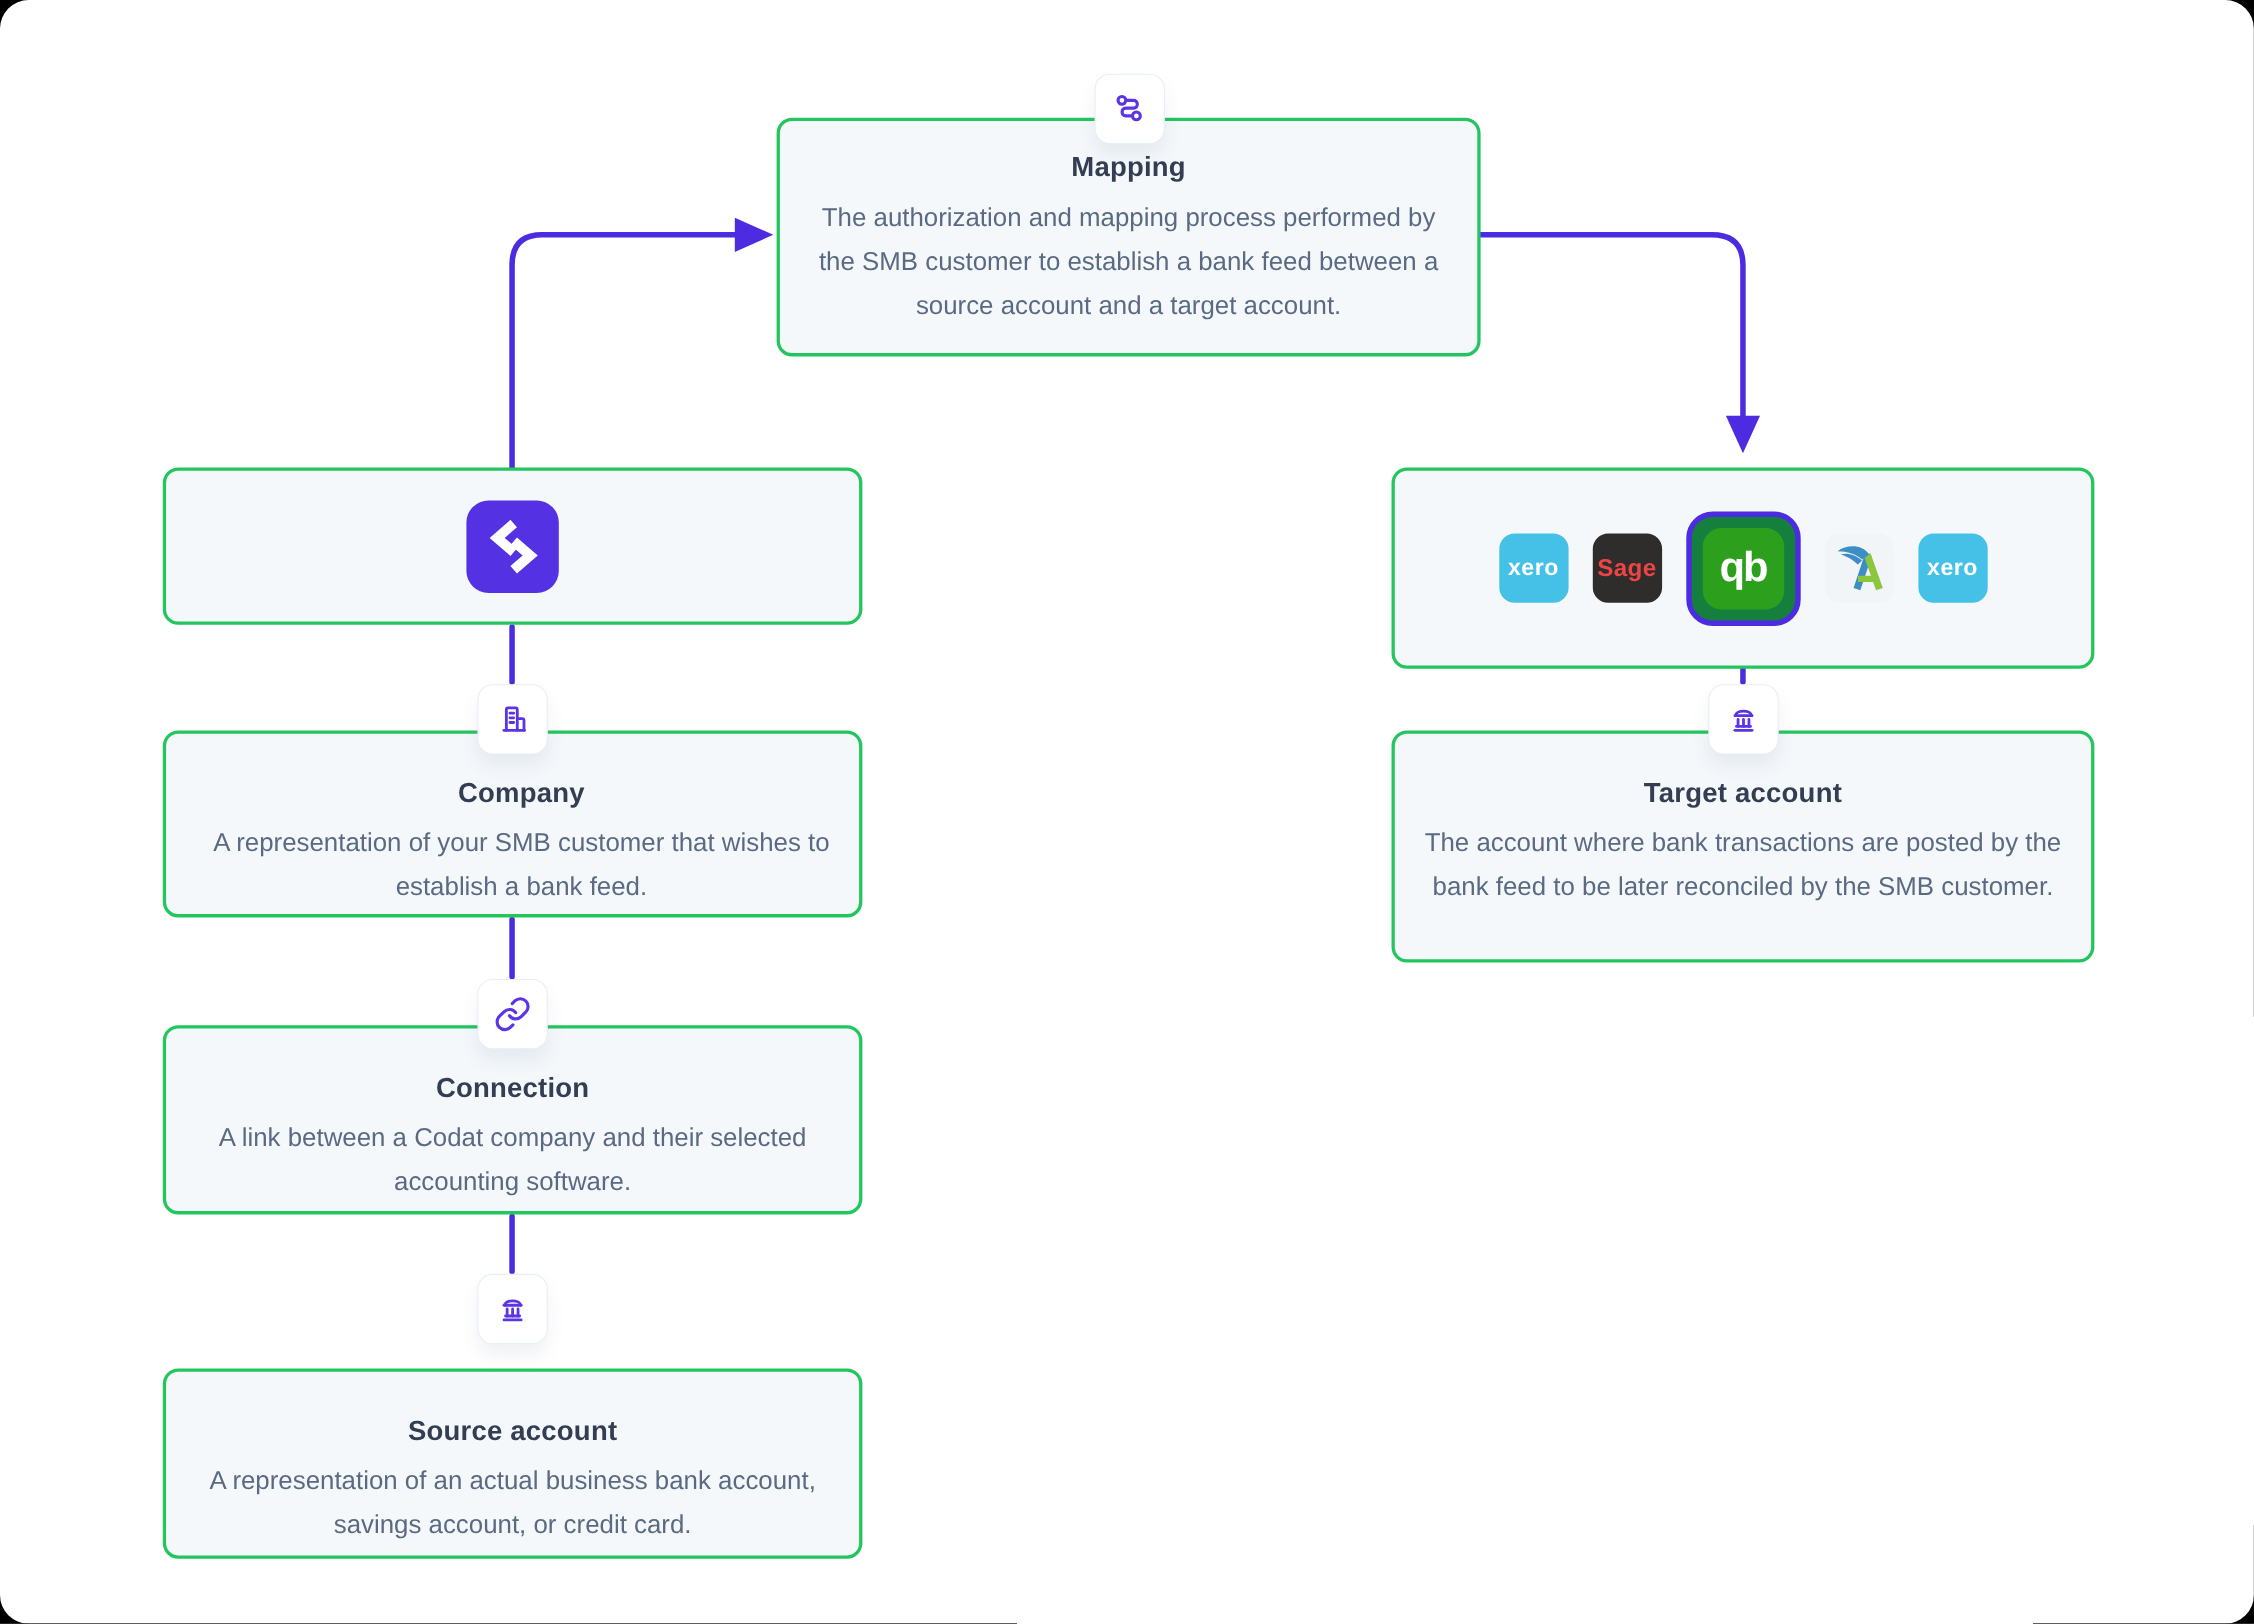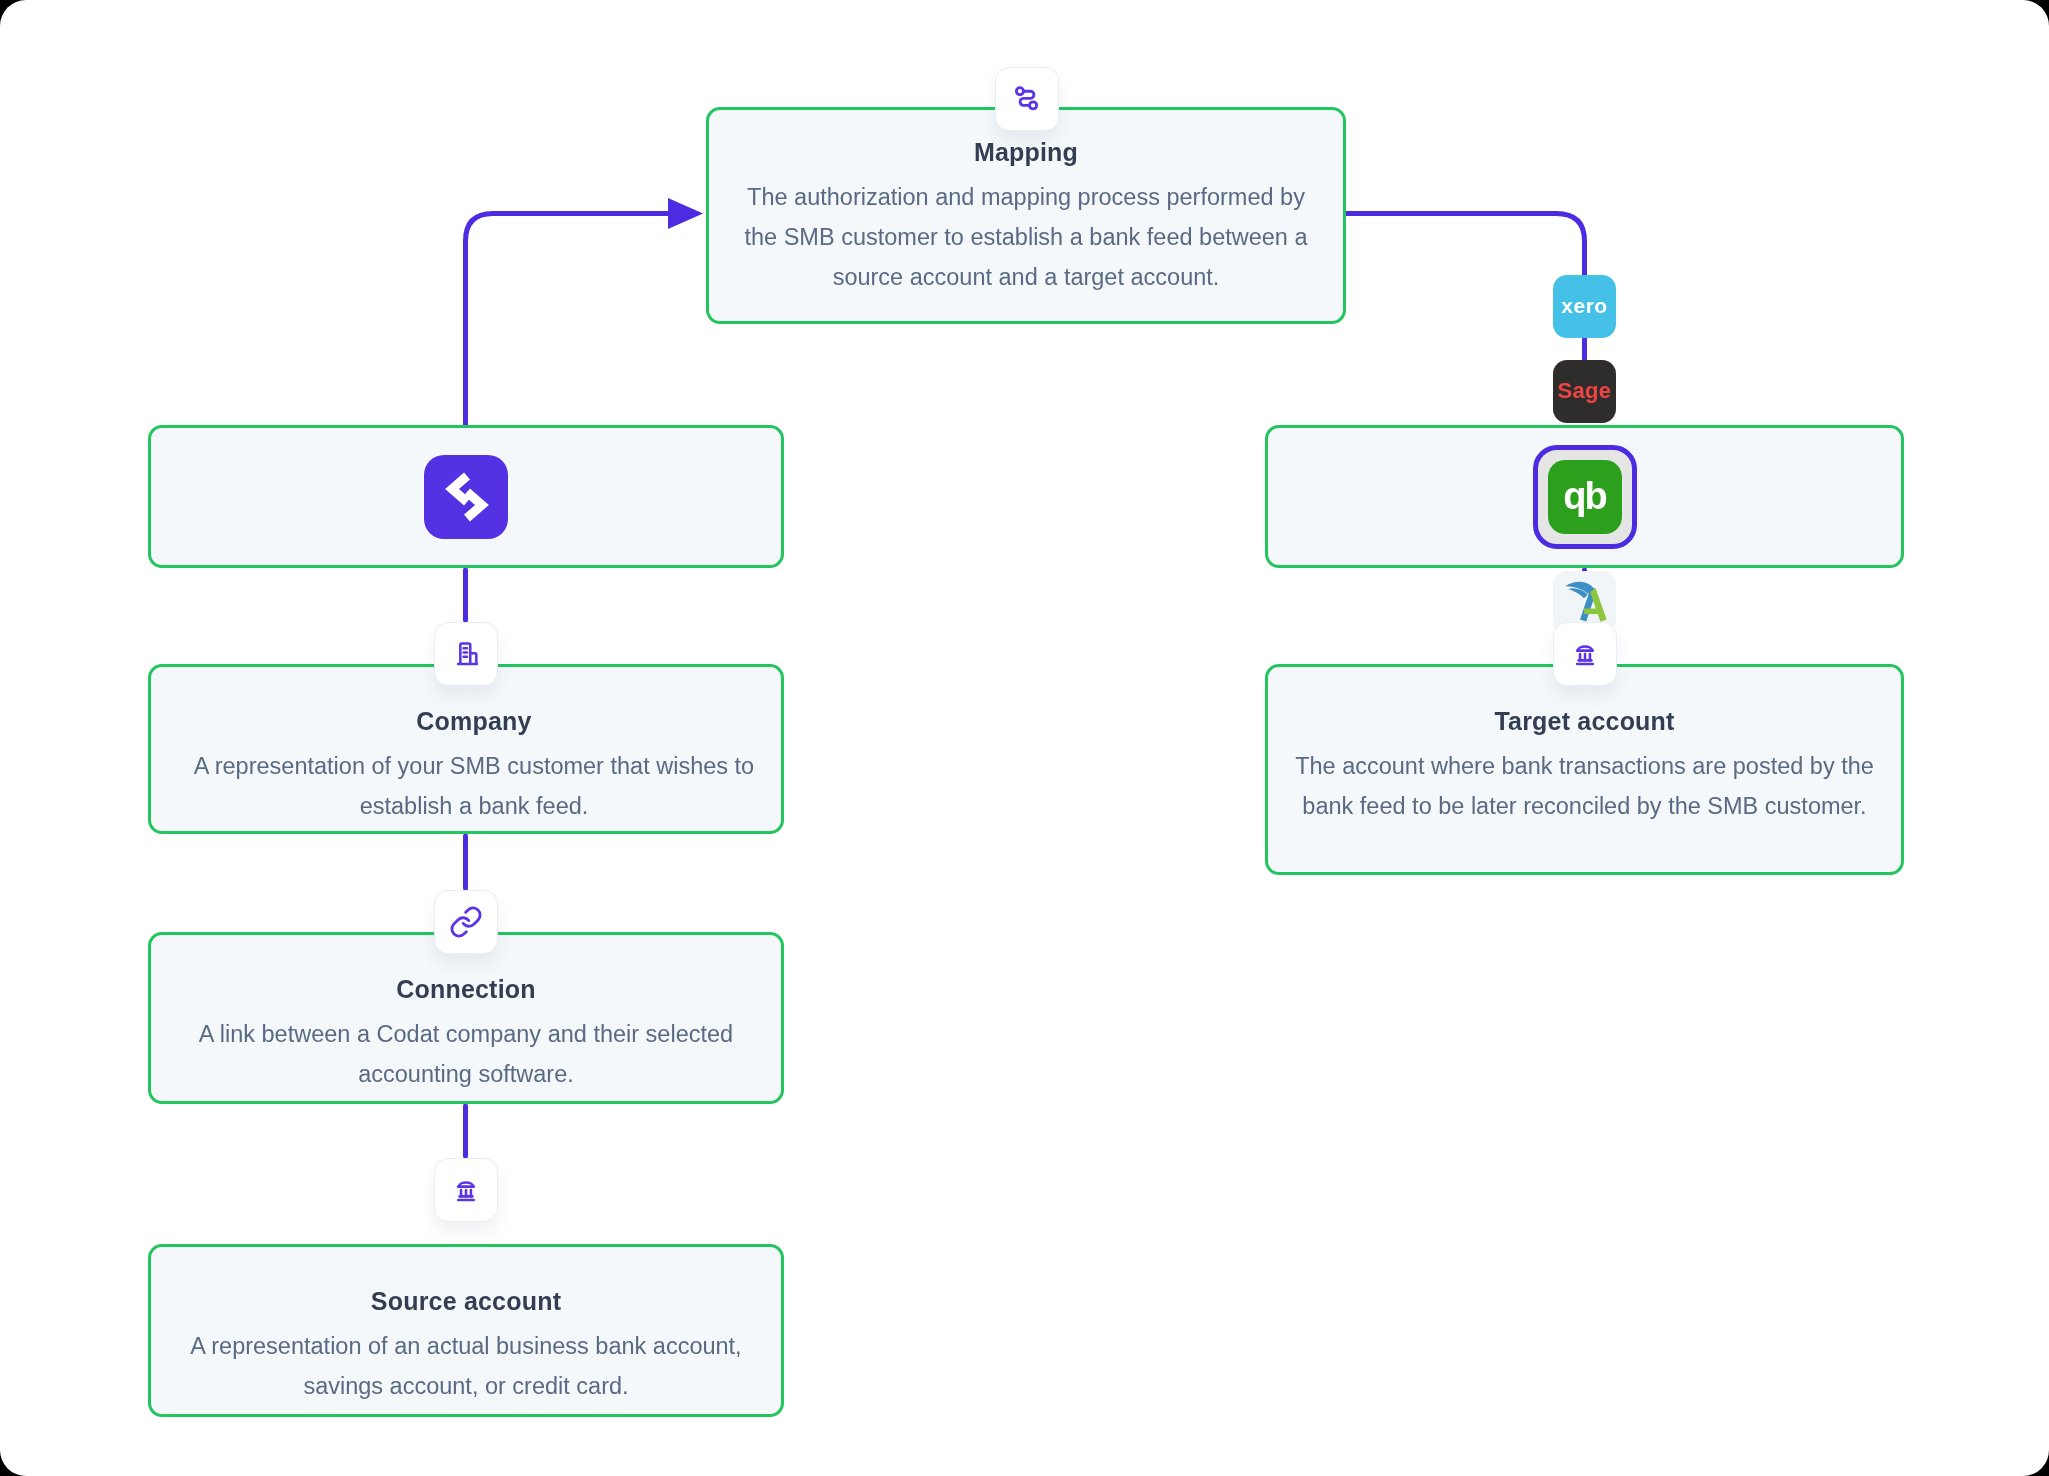--- a/index.html
+++ b/index.html
@@ -65,40 +65,40 @@
   .tile-xero{background:#45c1e8;}
   .tile-xero span{color:#fff;font-size:21px;font-weight:600;letter-spacing:.5px;}
   .tile-sage{background:#2e2d2c;}
   .tile-sage span{color:#ef4444;font-size:22px;font-weight:700;letter-spacing:.3px;}
   .tile-freeagent{background:#f2f5f8;}
   .tile-freeagent svg{width:52px;height:52px;}
   .qb-ring{
     width:84px;height:84px;
     border:5px solid #4c2be1;
     border-radius:24px;
-    background:#e5e5e5;
+    background:#15803d;
     padding:5px;
     display:flex;align-items:center;justify-content:center;
     flex:0 0 auto;
     box-sizing:content-box;
   }
   .qb-inner{
     width:74px;height:74px;
     background:#2ca01c;
     border-radius:17px;
     display:flex;align-items:center;justify-content:center;
   }
   .qb-inner span{color:#fff;font-size:38px;font-weight:700;letter-spacing:-2px;}
   
   .mapping-card{left:706px;top:107px;width:640px;height:217px;padding:28px 28px 0 28px;}
   .codat-card{left:148px;top:425px;width:636px;height:143px;}
   .company-card{left:148px;top:664px;width:636px;height:170px;padding:40px 26px 0 42px;}
   .connection-card{left:148px;top:932px;width:636px;height:172px;padding:40px 26px 0 26px;}
   .source-card{left:148px;top:1200px;width:636px;height:173px;padding:40px 26px 0 26px;margin-top:44px;}
-  .platforms-card{left:1265px;top:425px;width:639px;height:143px;flex-direction:column;}
+  .platforms-card{left:1265px;top:425px;width:639px;height:183px;}
   .target-card{left:1265px;top:664px;width:639px;height:211px;padding:40px 26px 0 26px;}
 </style>
 </head>
 <body>
 
 <div class="canvas">
 
   <svg class="connectors" width="2049" height="1476" viewBox="0 0 2049 1476">
     <g stroke="#4c2be1" stroke-width="5" fill="none">
 

